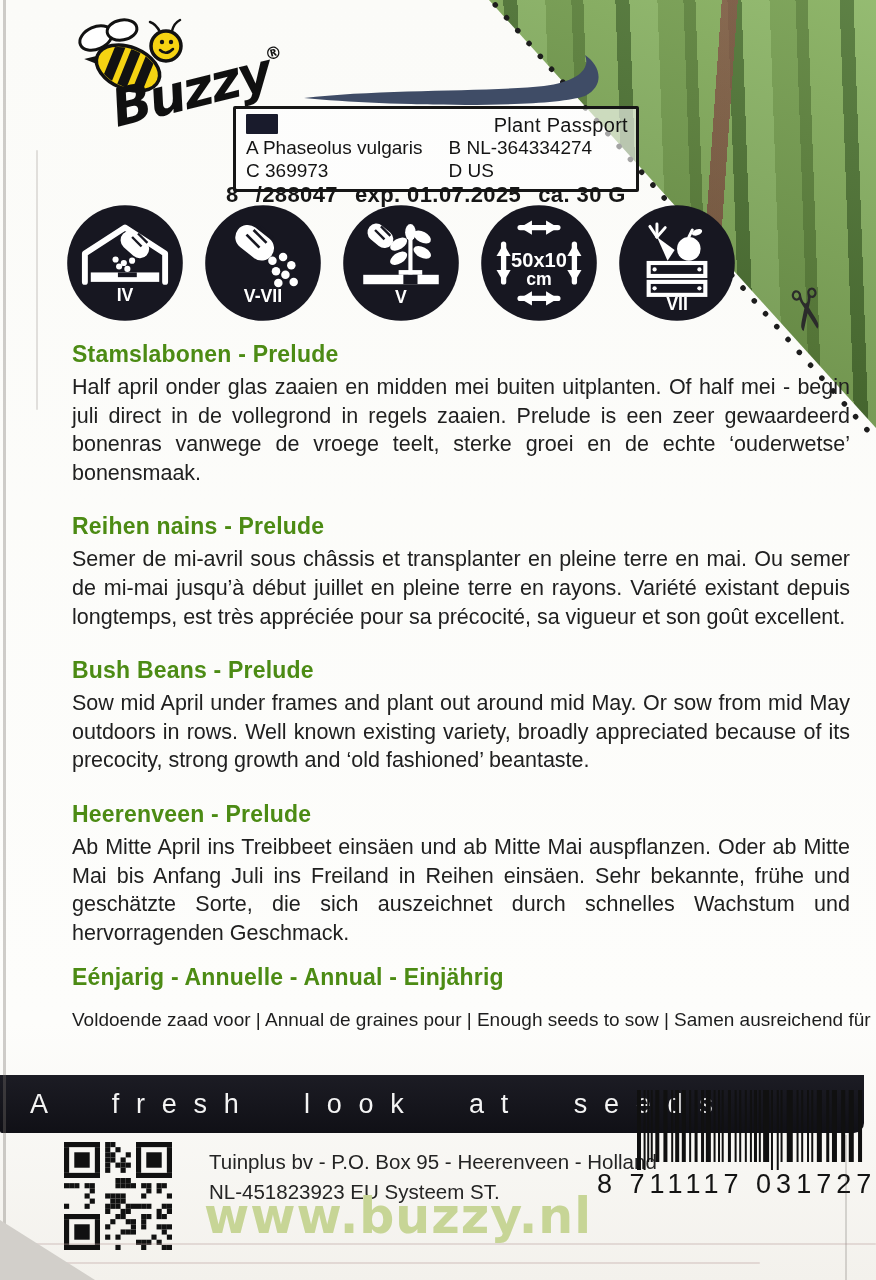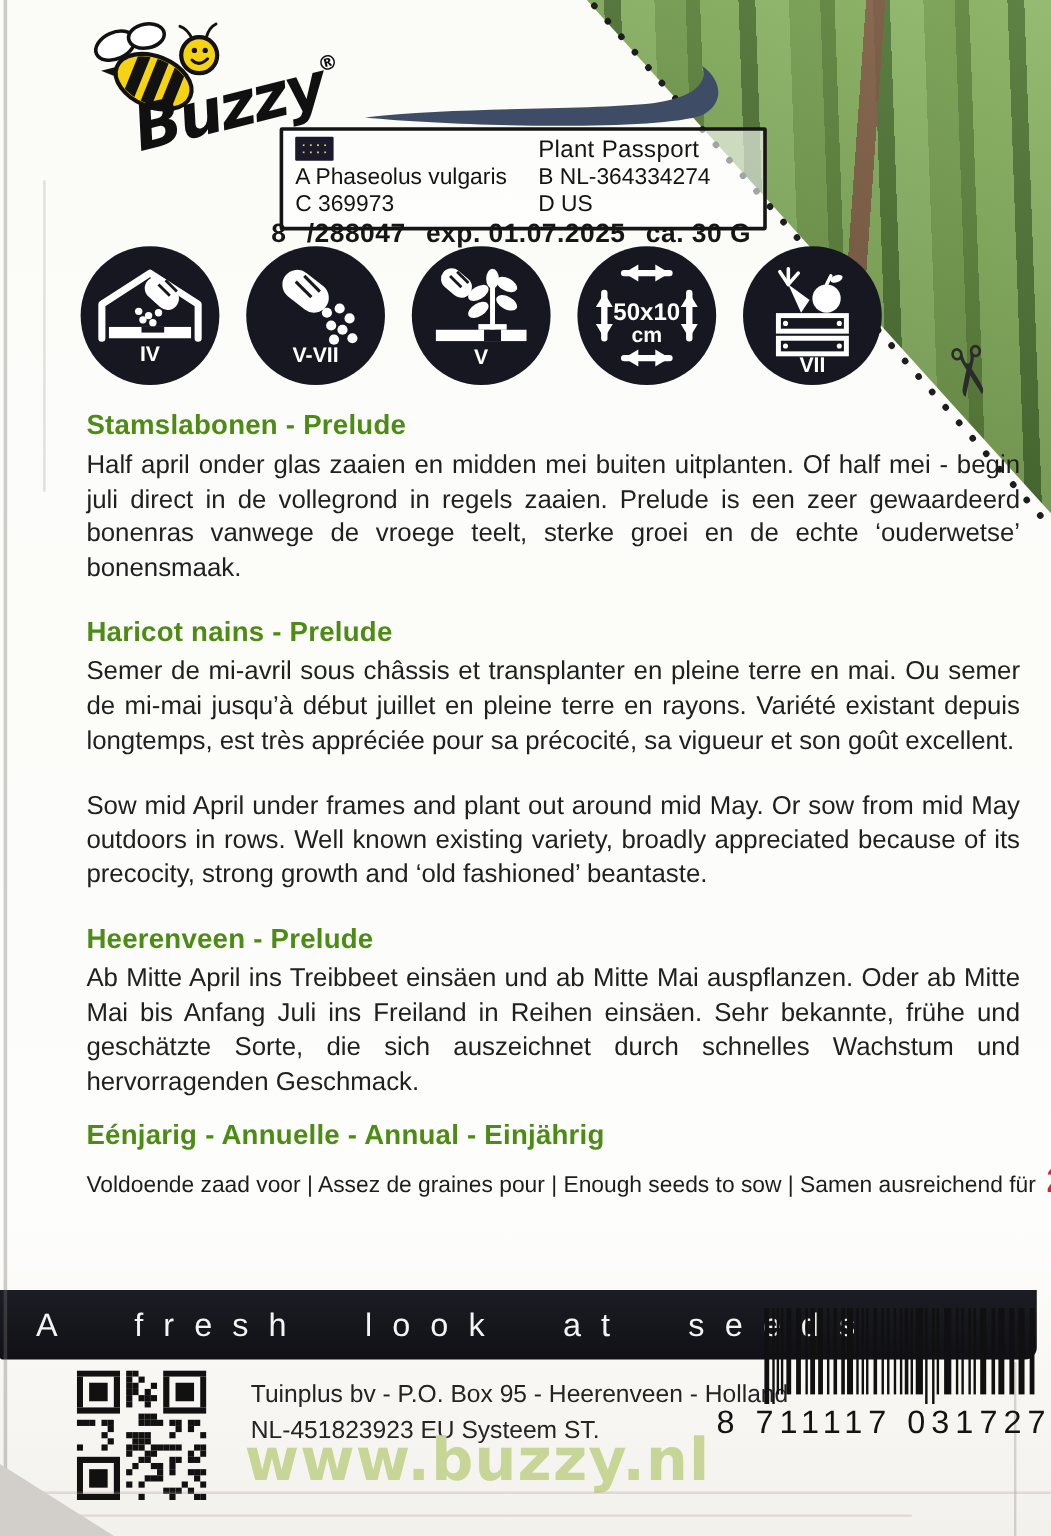--- a/index.html
+++ b/index.html
@@ -61,21 +61,21 @@
   .passport{
     position:absolute;left:233px;top:106px;width:382px;
     border:3px solid #161616;border-radius:2px;
     padding:5px 8px 7px 10px;background:rgba(255,255,255,.6);
     display:grid;grid-template-columns:53% 47%;row-gap:1px;
     font-size:19px;line-height:22px;color:#141414;
   }
   .eu-flag{width:32px;height:20px;background:#191b2c;position:relative;border-radius:1px;}
   .eu-flag::after{content:"";position:absolute;inset:4px;border-radius:50%;
     background:radial-gradient(circle,rgba(250,220,80,.9) 0 14%, transparent 16%) 0 0/6px 6px;}
-  .pp-title{font-size:20px;letter-spacing:.3px;}
+  .pp-title{font-size:20px;letter-spacing:.3px;text-align:right;}
   .batch{
     position:absolute;left:226px;top:182px;display:flex;gap:17px;
     font-size:22px;font-weight:700;color:#161616;letter-spacing:.4px;
   }
 
   
   .icon-row{position:absolute;left:66px;top:204px;display:flex;gap:20px;}
   .icon-row svg{display:block;}
   .picto-label{font-family:"Liberation Sans", sans-serif;font-weight:700;}
 
@@ -289,32 +289,33 @@
           <circle cx="69" cy="71.5" r="1.8"></circle>
       </g>
       <text class="picto-label" x="50" y="90" text-anchor="middle" fill="#fff" font-size="15">VII</text>
     </svg>
   </div>
 
   <div class="copy">
     <h3>Stamslabonen - Prelude</h3>
     <p class="body">Half april onder glas zaaien en midden mei buiten uitplanten. Of half mei - begin juli direct in de vollegrond in regels zaaien. Prelude is een zeer gewaardeerd bonenras vanwege de vroege teelt, sterke groei en de echte ‘ouderwetse’ bonensmaak.</p>
 
-    <h3>Haricot nains - Prelude</h3>
+    <h3>Reihen nains - Prelude</h3>
     <p class="body">Semer de mi-avril sous châssis et transplanter en pleine terre en mai. Ou semer de mi-mai jusqu’à début juillet en pleine terre en rayons. Variété existant depuis longtemps, est très appréciée pour sa précocité, sa vigueur et son goût excellent.</p>
 
+    <h3>Bush Beans - Prelude</h3>
     <p class="body">Sow mid April under frames and plant out around mid May. Or sow from mid May outdoors in rows. Well known existing variety, broadly appreciated because of its precocity, strong growth and ‘old fashioned’ beantaste.</p>
 
     <h3>Heerenveen - Prelude</h3>
     <p class="body last">Ab Mitte April ins Treibbeet einsäen und ab Mitte Mai auspflanzen. Oder ab Mitte Mai bis Anfang Juli ins Freiland in Reihen einsäen. Sehr bekannte, frühe und geschätzte Sorte, die sich auszeichnet durch schnelles Wachstum und hervorragenden Geschmack.</p>
 
     <h3 class="annual">Eénjarig - Annuelle - Annual - Einjährig</h3>
 
     <p class="seeds-line">
-      <span>Voldoende zaad voor | Assez de graines pour | Enough seeds to sow | Samen ausreichend für</span><span class="seeds-val"><span>2,5 m</span></span>
+      <span>Voldoende zaad voor | Annual de graines pour | Enough seeds to sow | Samen ausreichend für</span><span class="seeds-val"><span>2,5 m</span></span>
     </p>
   </div>
 
   <div class="tagline-bar">
     <span>A fresh look at seeds</span>
   </div>
 
   <svg class="qr" id="qr" width="108" height="108" viewBox="0 0 105 105">
       <rect x="0" y="0" width="35" height="5" fill="#111"></rect>
       <rect x="0" y="30" width="35" height="5" fill="#111"></rect>

